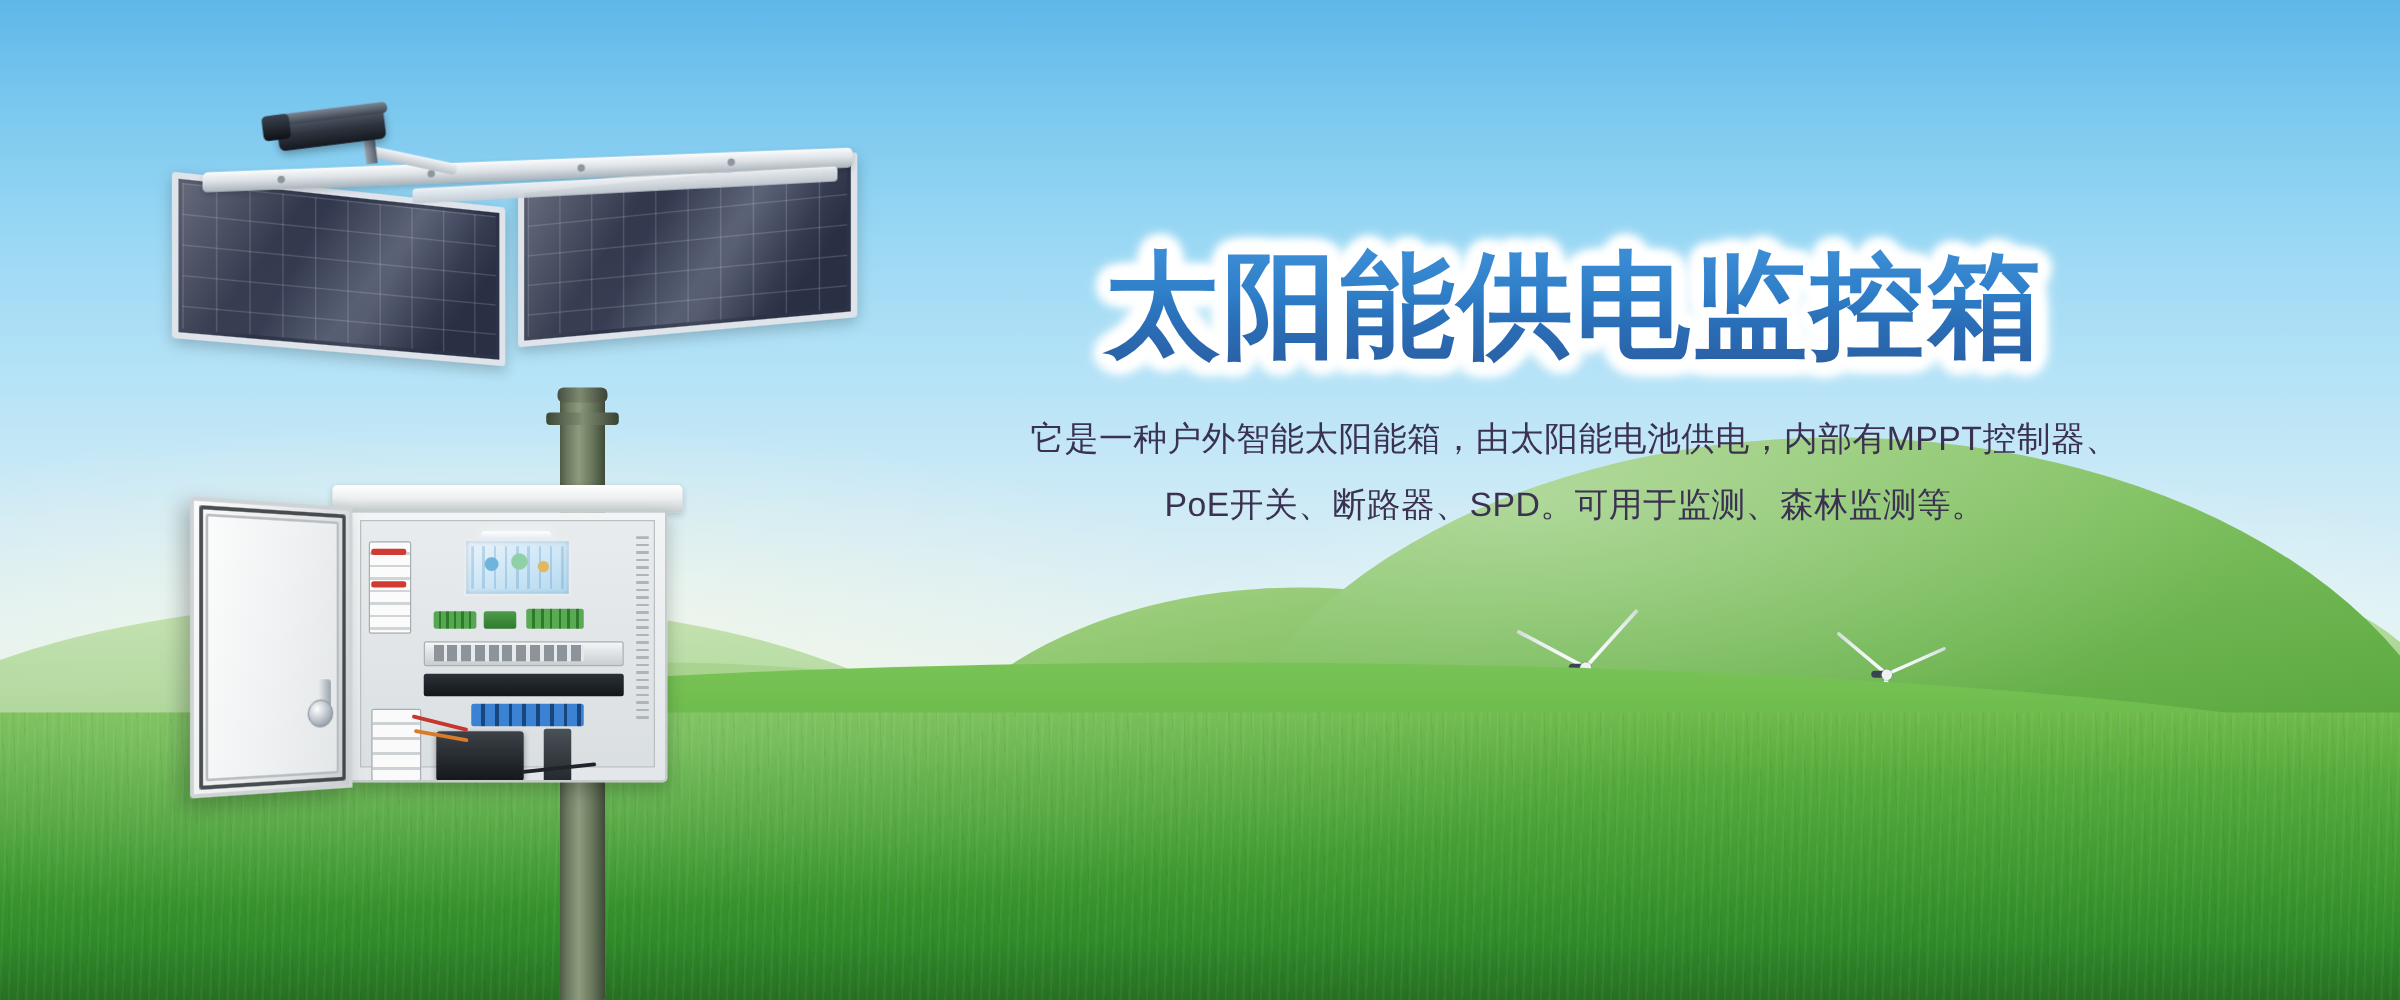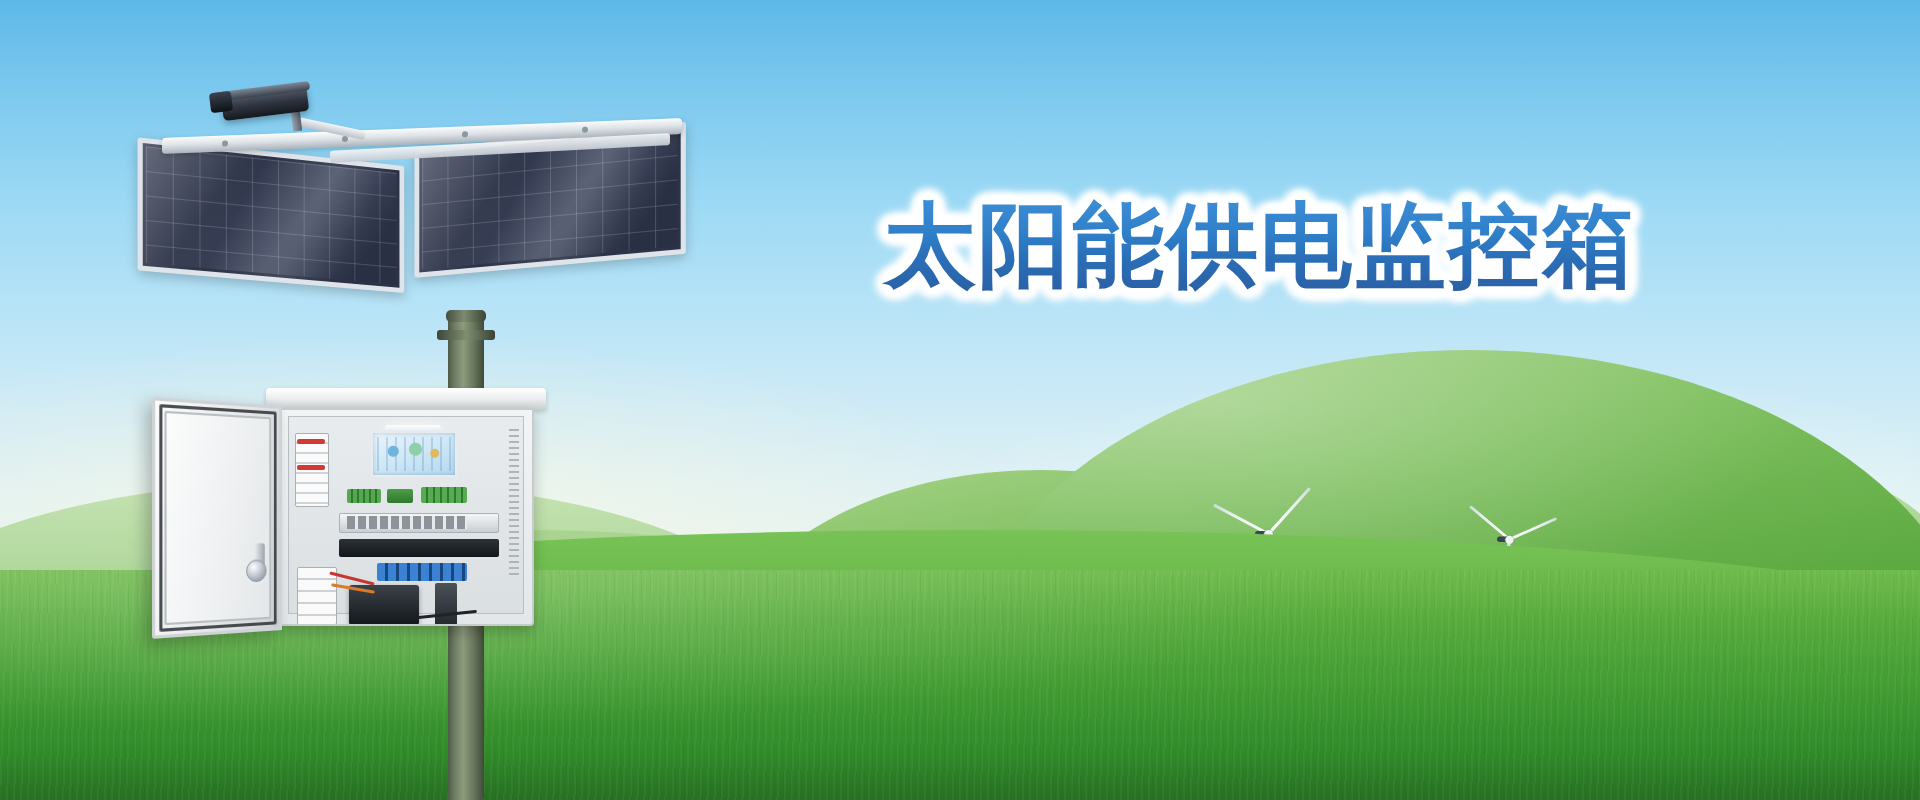--- a/index.html
+++ b/index.html
@@ -530,15 +530,19 @@
     <div class="cab-door">
       <div class="cab-door-gasket"></div>
       <div class="cab-door-inner"></div>
       <div class="cab-lock-handle"></div>
       <div class="cab-lock"></div>
     </div>
   </div>
 
   <div class="text-block">
     <h1 class="title">太阳能供电监控箱</h1>
+    <div class="subtitle">
+      <span class="line">它是一种户外智能太阳能箱，由太阳能电池供电，内部有MPPT控制器、</span>
+      <span class="line">PoE开关、断路器、SPD。可用于监测、森林监测等。</span>
+    </div>
   </div>
 
 </div>
 
 </body></html>

